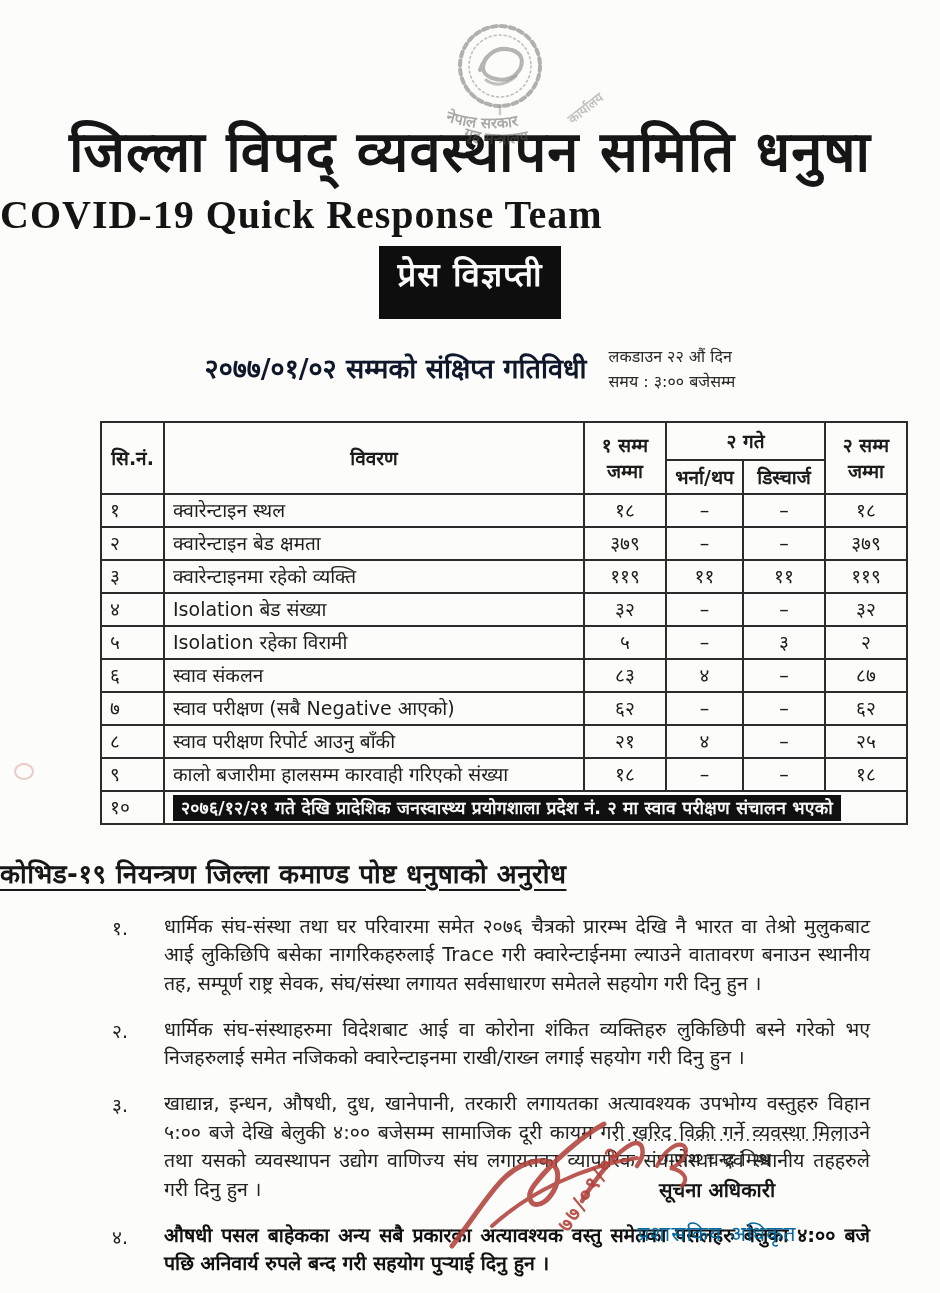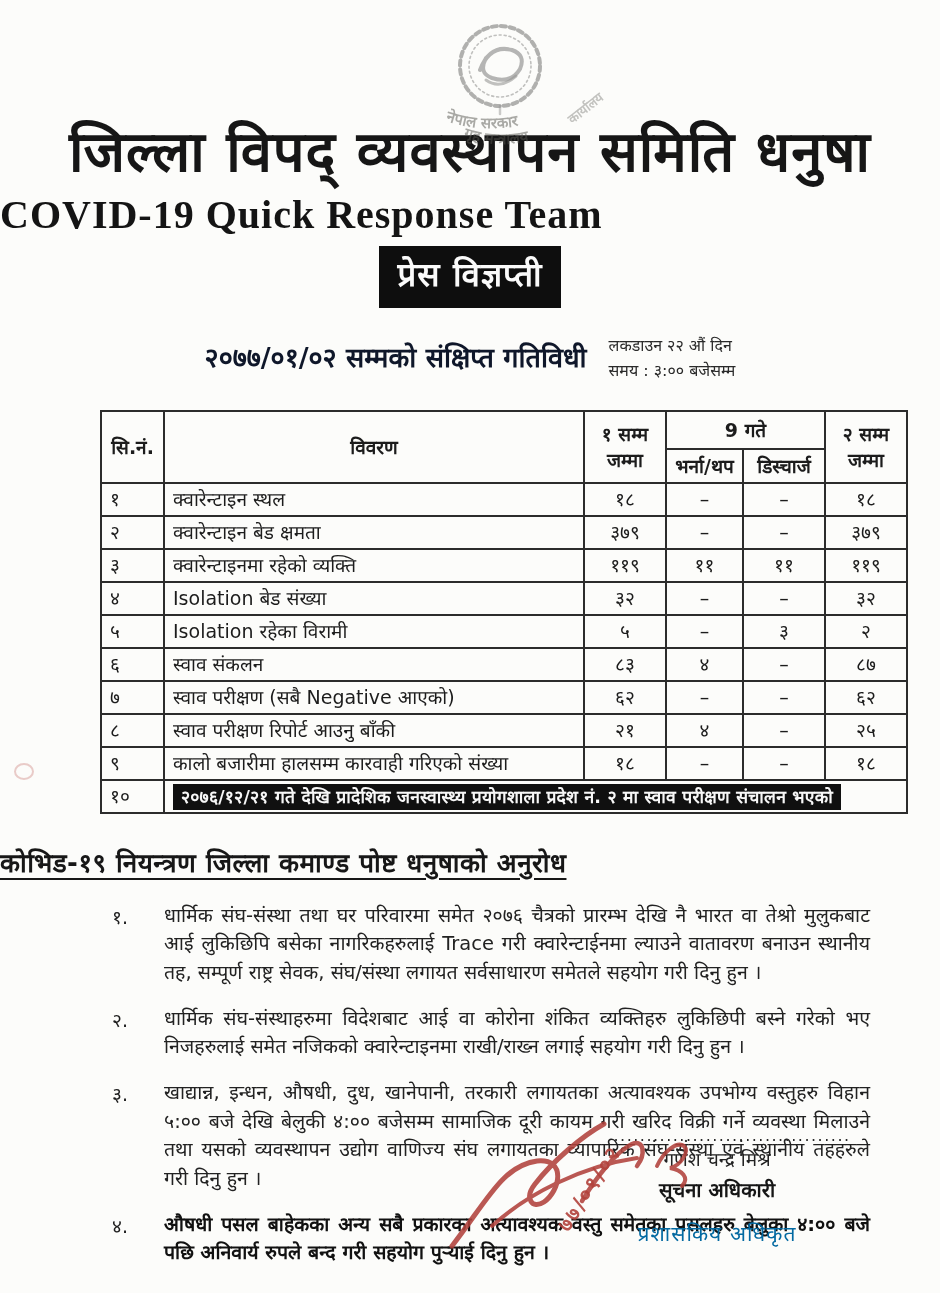--- a/index.html
+++ b/index.html
@@ -20,21 +20,21 @@
     font-size:56px;font-weight:bold;letter-spacing:1px;line-height:1.2;color:#161616;
   }
   .title-en{
     margin:6px 0 0 0;text-align:left;
     font-family:"Liberation Serif","DejaVu Serif",serif;
     font-size:40px;font-weight:bold;letter-spacing:1px;color:#141414;
   }
   .press-wrap{text-align:center;margin-top:8px;}
   .press{
     display:inline-block;background:#0e0e0e;color:#fafafa;
-    font-size:33px;font-weight:bold;padding:5px 18px 12px 18px;letter-spacing:1px;
+    font-size:33px;font-weight:bold;padding:5px 18px 23px 18px;letter-spacing:1px;
   }
   .subtitle-row{
     display:flex;align-items:flex-start;justify-content:center;
     margin-top:26px;gap:22px;
   }
   .subtitle{font-size:27px;font-weight:bold;color:#0f172a;padding-top:4px;}
   .side-notes{font-size:16px;color:#2a2a2a;line-height:1.55;padding-top:0;}
   
   table.report{
     border-collapse:collapse;margin:26px 0 0 100px;width:806px;table-layout:fixed;
@@ -130,21 +130,21 @@
         <col style="width:82px">
       <col style="width:77px">
         <col style="width:82px">
         <col style="width:82px">
     </colgroup>
     <thead>
       <tr>
         <th class="h-tall" rowspan="2">सि.नं.</th>
         <th class="h-tall" rowspan="2">विवरण</th>
         <th class="h-tall" rowspan="2">१ सम्म जम्मा</th>
-        <th colspan="2">9 गते</th>
+        <th colspan="2">२ गते</th>
         <th class="h-tall" rowspan="2">२ सम्म जम्मा</th>
       </tr>
       <tr class="subhead">
         <th>भर्ना/थप</th>
         <th>डिस्चार्ज</th>
       </tr>
     </thead>
     <tbody>
 
     <tr>

